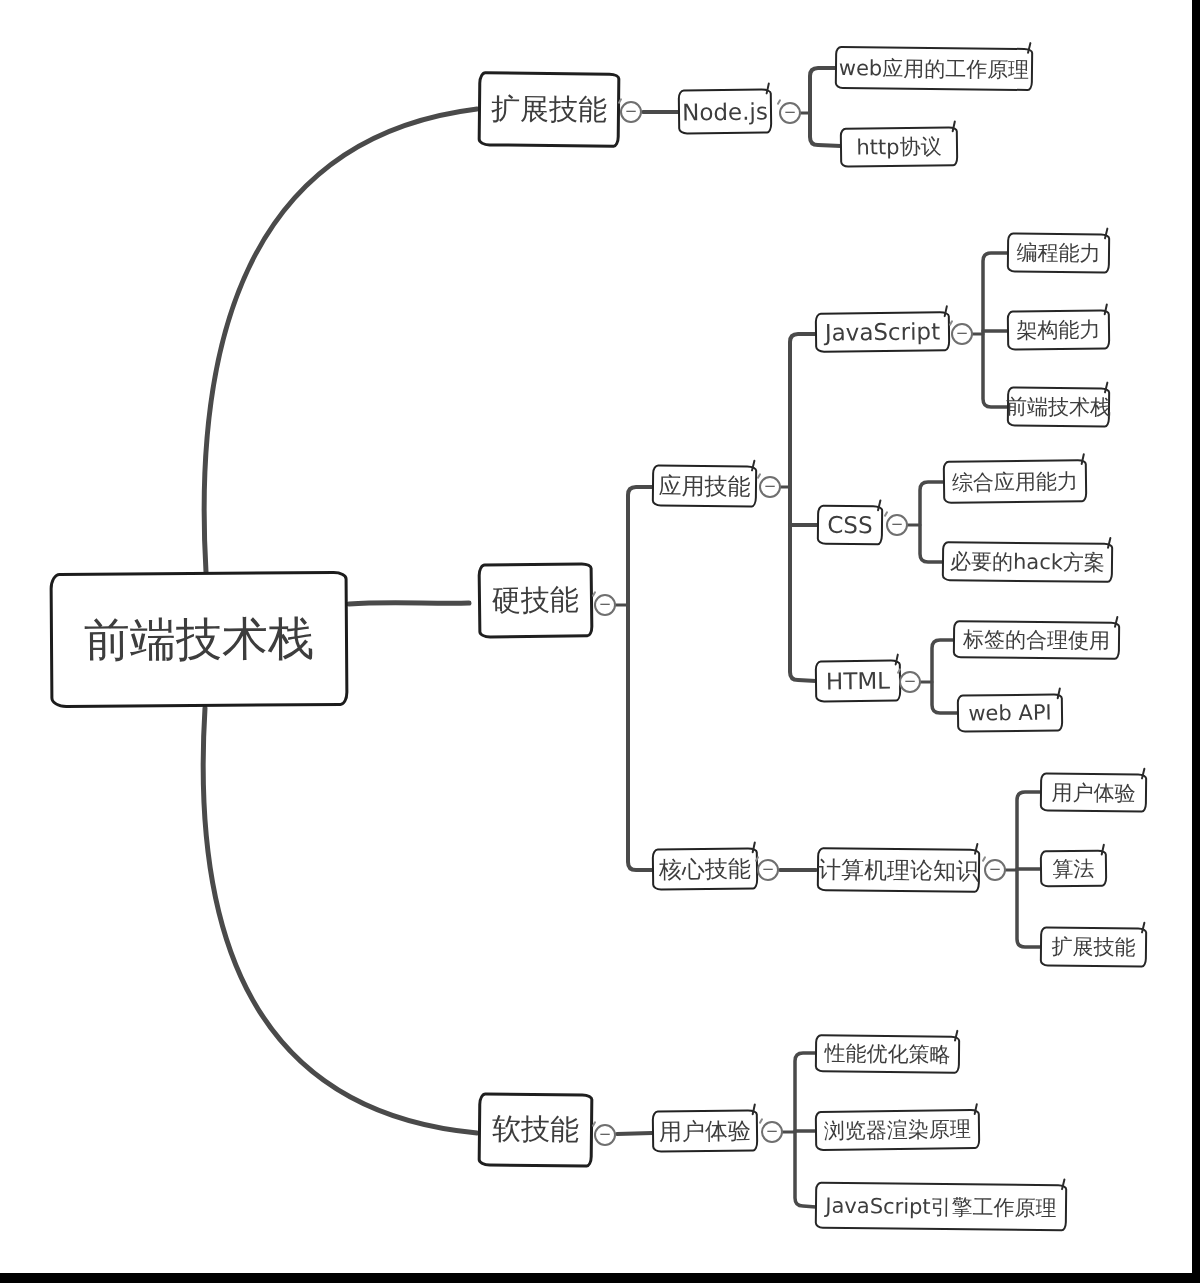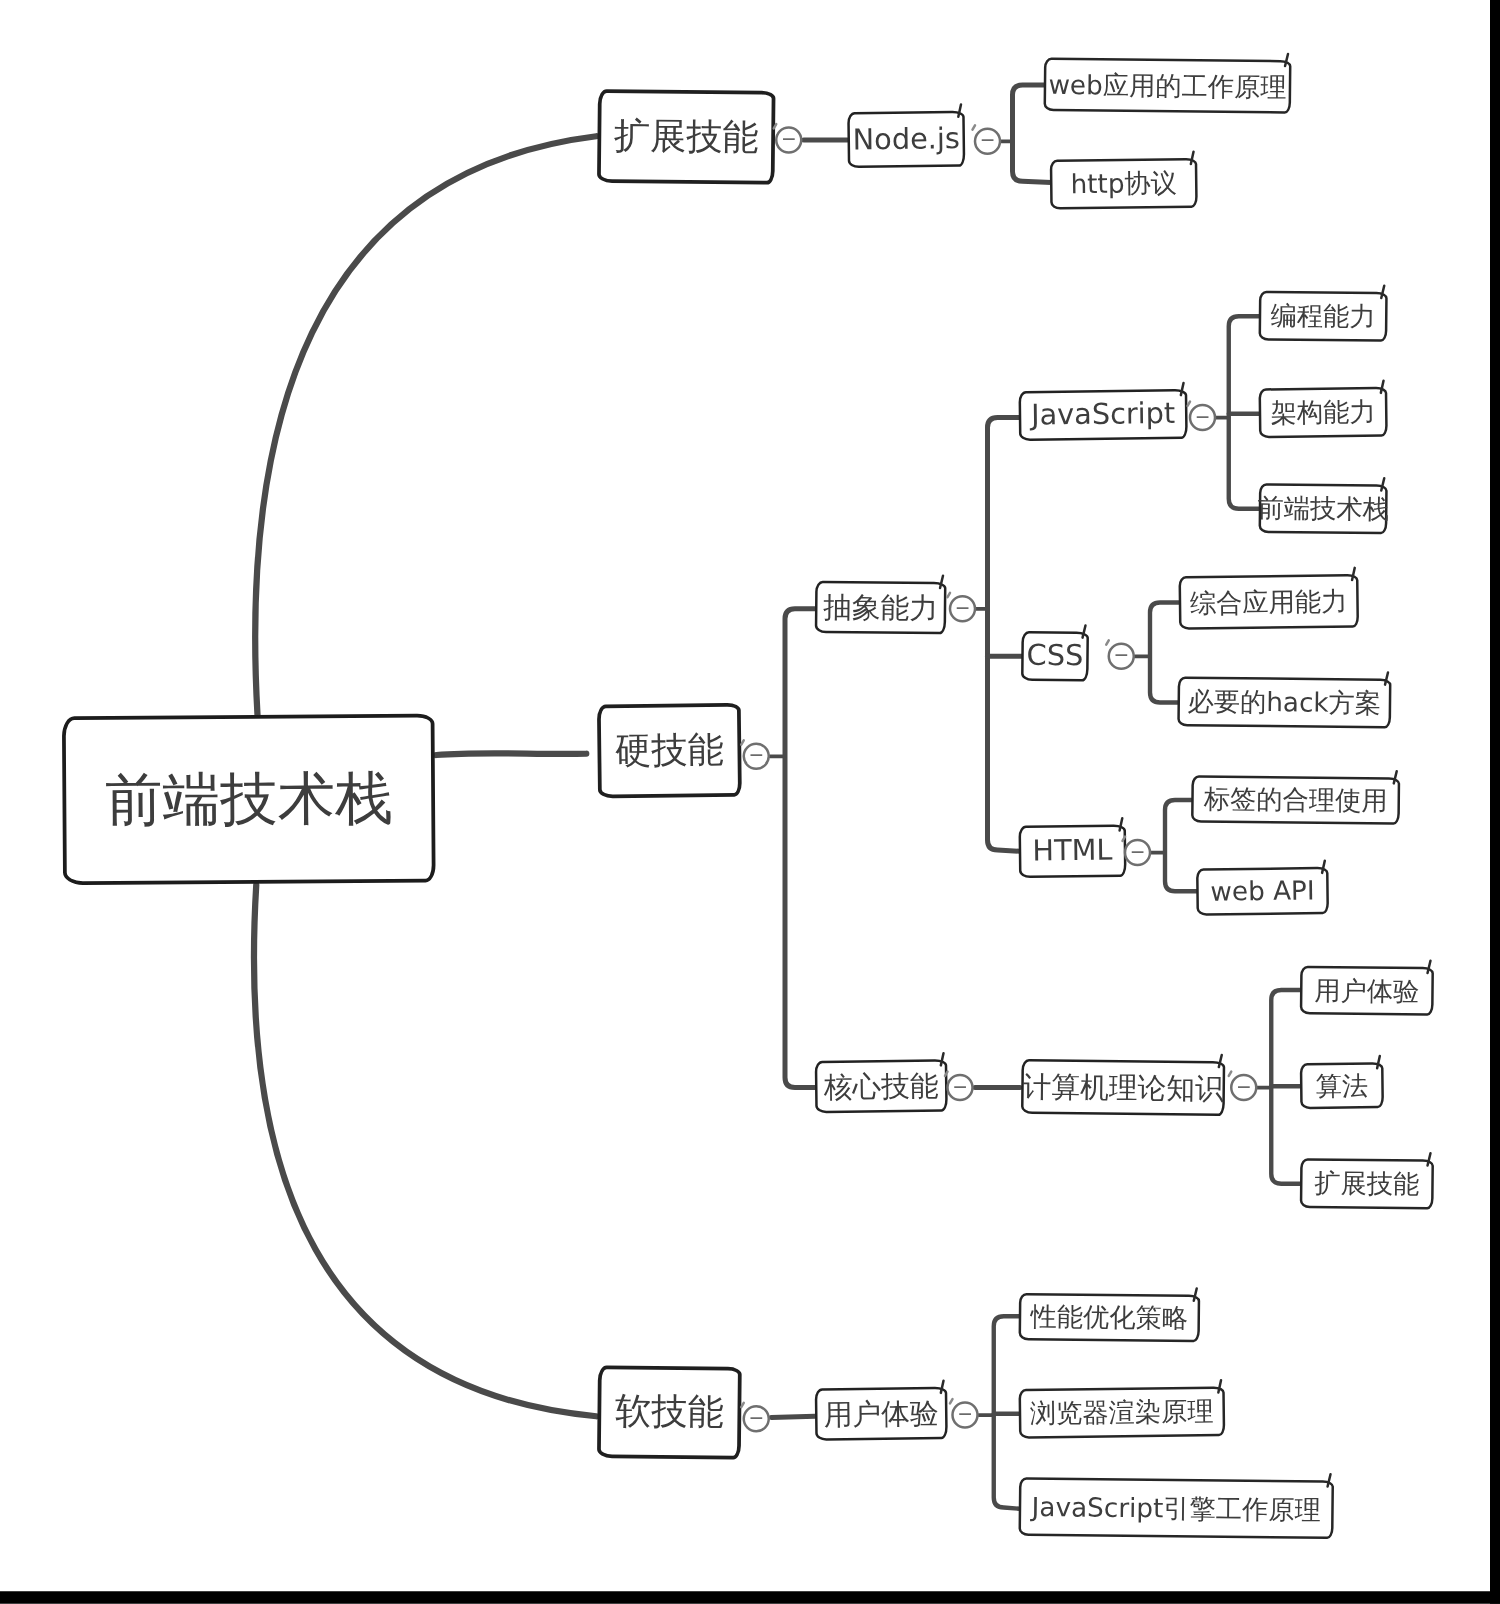--- a/index.html
+++ b/index.html
@@ -115,35 +115,35 @@
     <span class="lbl">Node.js</span>
   </div>
   <div class="node leaf tilt-b" style="left:835px;top:47px;width:198px;height:43px">
     <span class="lbl">web应用的工作原理</span>
   </div>
   <div class="node leaf tilt-a" style="left:840px;top:127px;width:118px;height:40px">
     <span class="lbl">http协议</span>
   </div>
 
   <div class="node lvl2 tilt-b" style="left:652px;top:465px;width:105px;height:42px">
-    <span class="lbl">抽象能力</span>
+    <span class="lbl">应用技能</span>
   </div>
   <div class="node lvl2 tilt-a" style="left:815px;top:312px;width:135px;height:40px">
     <span class="lbl">JavaScript</span>
   </div>
   <div class="node leaf tilt-b" style="left:1007px;top:233px;width:103px;height:40px">
     <span class="lbl">编程能力</span>
   </div>
   <div class="node leaf tilt-a" style="left:1007px;top:310px;width:103px;height:40px">
     <span class="lbl">架构能力</span>
   </div>
   <div class="node leaf tilt-b" style="left:1007px;top:387px;width:103px;height:40px">
     <span class="lbl">前端技术栈</span>
   </div>
-  <div class="node lvl2 tilt-b" style="left:817px;top:505px;width:54px;height:40px">
+  <div class="node lvl2 tilt-b" style="left:817px;top:505px;width:66px;height:40px">
     <span class="lbl">CSS</span>
   </div>
   <div class="node leaf tilt-a" style="left:943px;top:460px;width:144px;height:43px">
     <span class="lbl">综合应用能力</span>
   </div>
   <div class="node leaf tilt-b" style="left:942px;top:542px;width:171px;height:40px">
     <span class="lbl">必要的hack方案</span>
   </div>
   <div class="node lvl2 tilt-a" style="left:815px;top:660px;width:86px;height:42px">
     <span class="lbl">HTML</span>

